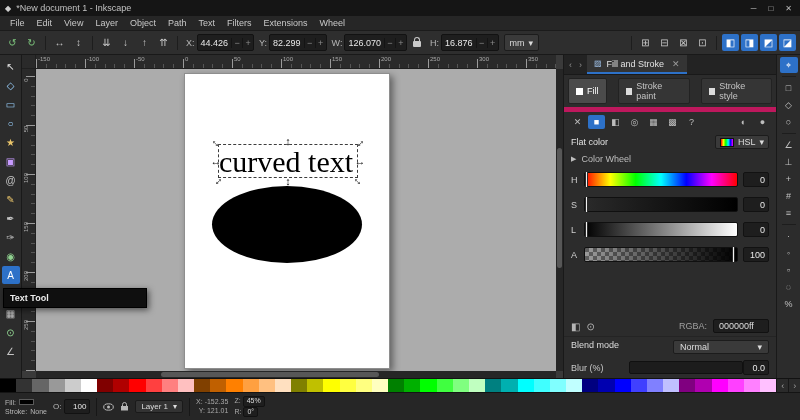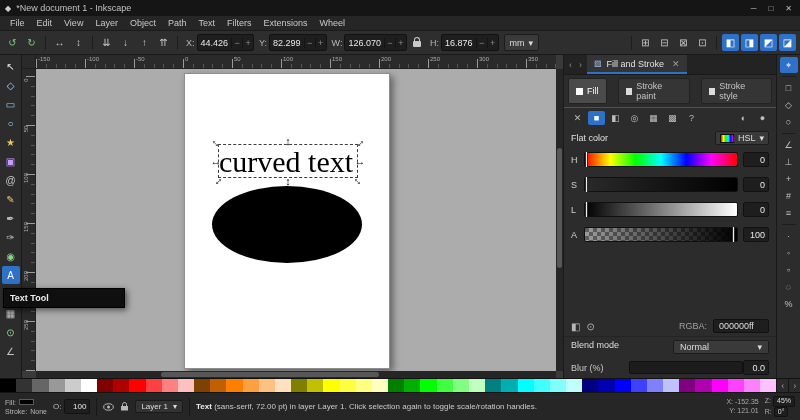--- a/index.html
+++ b/index.html
@@ -65,32 +65,32 @@
   .hdl.se{right:-8px;bottom:-8px;transform:rotate(45deg)}
   .hdl.n{left:50%;top:-9px;margin-left:-6px}
   .hdl.s{left:50%;bottom:-9px;margin-left:-6px}
   .hdl.w{left:-9px;top:50%;margin-top:-5px}
   .hdl.e{right:-9px;top:50%;margin-top:-5px}
   .ellipse{position:absolute;left:27px;top:112px;width:150px;height:77px;background:#000;border-radius:50%}
   .vscroll{position:absolute;top:14px;right:0;bottom:7px;width:7px;background:#262626}
   .vscroll .thumb{position:absolute;left:1px;right:1px;top:26%;height:40%;background:#575757;border-radius:3px}
   .hscroll{position:absolute;left:14px;right:7px;bottom:0;height:7px;background:#262626}
   .hscroll .thumb{position:absolute;top:1px;bottom:1px;left:24%;width:42%;background:#575757;border-radius:3px}
-  .tooltip{position:absolute;left:3px;top:233px;width:122px;background:#0f0f0f;border:1px solid #000;box-shadow:2px 2px 6px rgba(0,0,0,.55);padding:4px 6px;z-index:9}
+  .tooltip{position:absolute;left:3px;top:233px;width:144px;background:#0f0f0f;border:1px solid #000;box-shadow:2px 2px 6px rgba(0,0,0,.55);padding:4px 6px;z-index:9}
   .tooltip .tt{font-size:9px;font-weight:bold;color:#ededed}
   .tooltip .td{font-size:8px;color:#9a9a9a;margin-top:2px}
 
   
   .dock{width:213px;background:#2c2c2c;border-left:1px solid #191919;display:flex;flex-direction:column;flex:0 0 213px;min-height:0}
   .dock-head{height:20px;background:#232323;border-bottom:1px solid #191919;display:flex;align-items:center;padding:0 3px;gap:3px;flex:0 0 20px}
   .chev{color:#8f8f8f;font-size:9px;padding:0 2px}
   .dock-tab{display:flex;align-items:center;gap:5px;background:#343434;height:100%;padding:0 7px;border-bottom:2px solid #2d71c8;color:#e2e2e2}
   .dock-tab .ticon{color:#9fc1e8;font-size:8px}
   .dock-tab .x{color:#9a9a9a;margin-left:3px}
-  .fns-tabs{display:flex;gap:11px;padding:3px 4px;border-bottom:1px solid #be185d;flex:0 0 22px}
+  .fns-tabs{display:flex;gap:11px;padding:3px 4px;border-bottom:5px solid #be185d;flex:0 0 22px}
   .fns-tab{padding:2px 7px;background:#353535;border:1px solid #222;border-radius:2px;color:#c4c4c4;display:flex;gap:4px;align-items:center}
   .fns-tab.active{background:#4b4b4b;color:#fff}
   .fns-tab .sq{width:7px;height:7px;background:#dcdcdc;display:inline-block}
   .fns-tab.active .sq{background:#fff}
   .paint-row{display:flex;gap:2px;padding:3px 5px;align-items:center;flex:0 0 20px}
   .paint-btn{width:17px;height:14px;display:flex;align-items:center;justify-content:center;border-radius:2px;color:#bdbdbd;font-size:9px}
   .paint-btn.active{background:#2d71c8;color:#fff}
   .paint-spacer{flex:1}
   .flat-row{display:flex;align-items:center;padding:3px 7px 2px;flex:0 0 18px}
   .flat-label{color:#e0e0e0}
@@ -346,20 +346,24 @@
           <span class="paint-btn">◐</span>
           <span class="paint-btn">●</span>
         </div>
       <div class="flat-row">
         <span class="flat-label">Flat color</span>
         <span class="hsl-chip">
           <span class="rainbow"></span>
           <span>HSL</span>
           <span>▾</span>
         </span>
+      </div>
+      <div class="wheel-row">
+        <span style="font-size:7px">▶</span>
+        <span>Color Wheel</span>
       </div>
       <div class="sliders">
           <div class="srow">
             <span class="slabel">H</span>
             <div class="sbar bar-h">
               <div class="shandle" style="left: 0%;"></div>
             </div>
             <span class="spin mini">
               <span class="val">0</span>
             </span>
@@ -521,21 +525,20 @@
       <svg class="sicon" width="9" height="9" viewBox="0 0 9 9">
           <rect x="1" y="4" width="7" height="4.5" fill="#b8b8b8"></rect>
           <path d="M2.5 4 V2.5 A2 2 0 0 1 6.5 2.5 V4" fill="none" stroke="#b8b8b8"></path>
         </svg>
     </span>
     <span class="layer-dd">
       <span>Layer 1</span>
       <span>▾</span>
     </span>
     <span class="sb-sep"></span>
-    <span class="msg"><b>Text</b><span> (sans-serif, 72.00 pt) in layer Layer 1. Click selection again to toggle scale/rotation handles.</span></span>
     <span class="coords">
       <span>X: -152.35</span>
       <span>Y: 121.01</span>
     </span>
     <span class="zr">
       <span style="display:flex;gap:2px;align-items:center">
           <span>Z:</span>
           <span class="box">45%</span>
         </span>
       <span style="display:flex;gap:2px;align-items:center">

